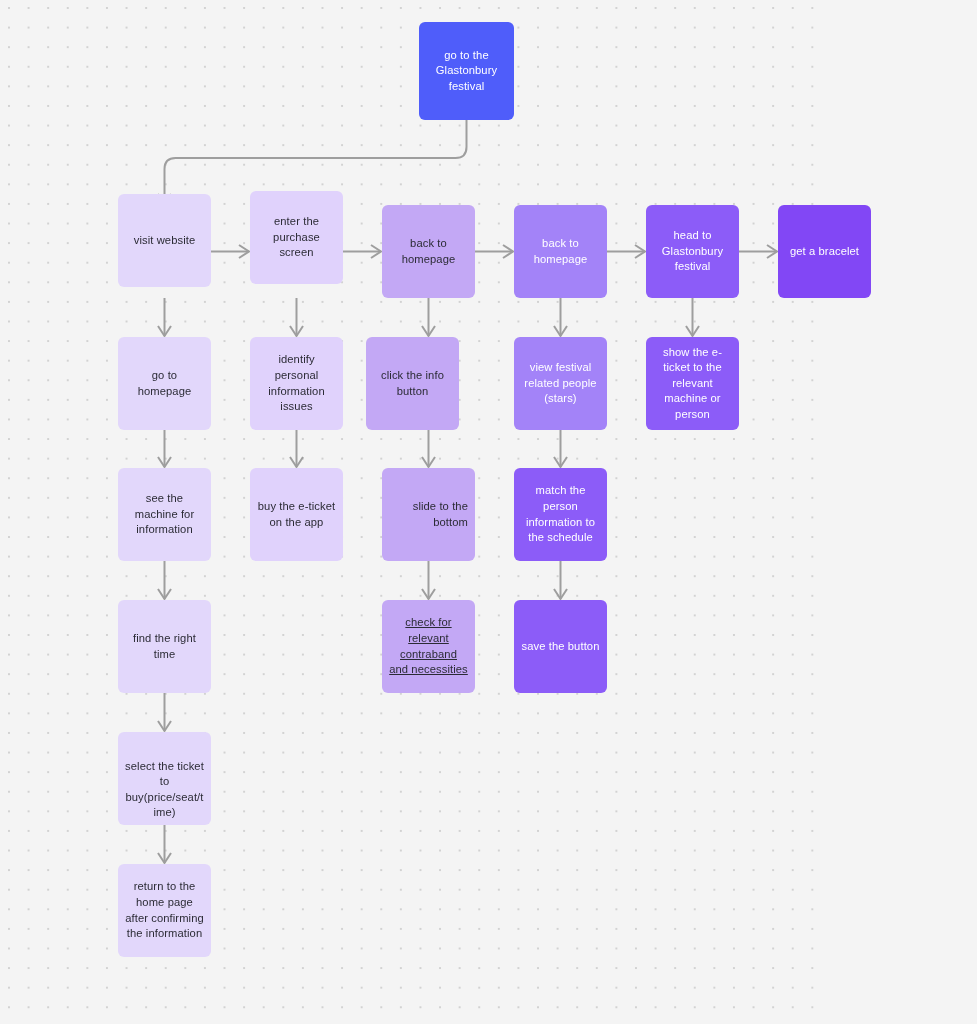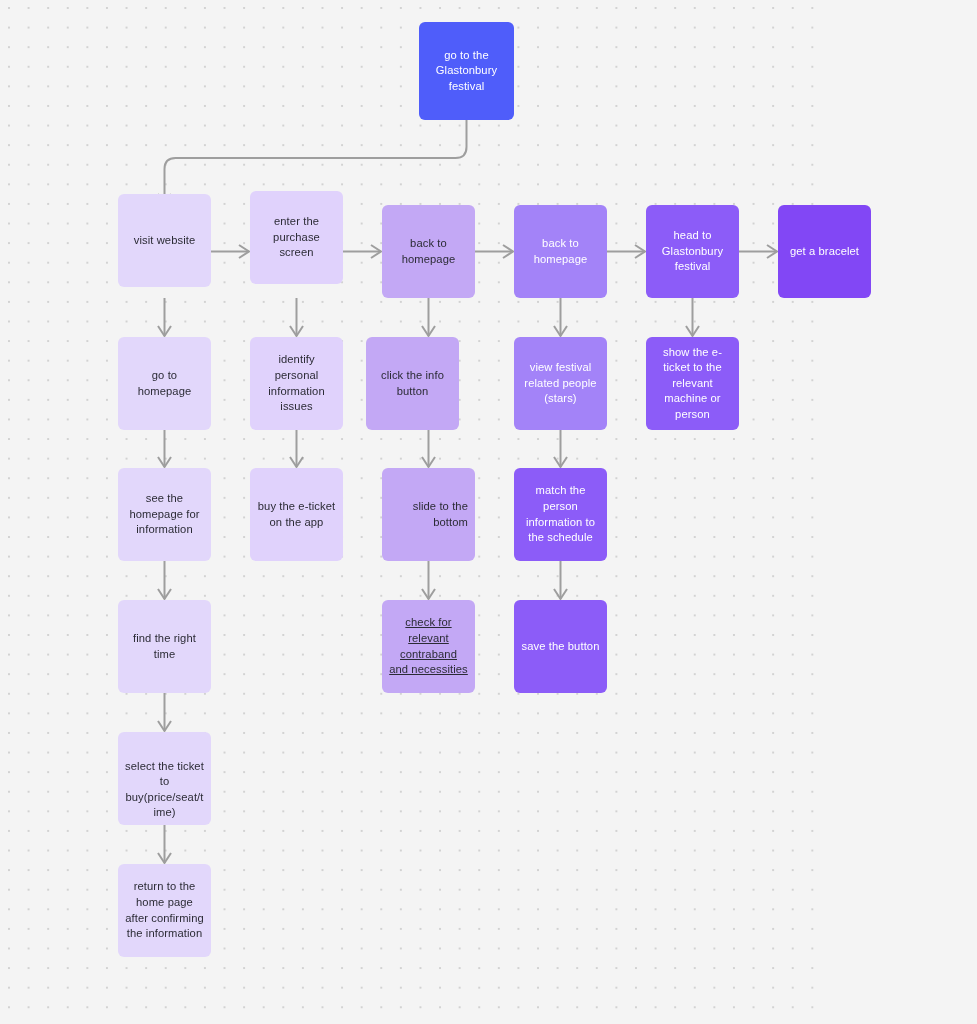--- a/index.html
+++ b/index.html
@@ -130,21 +130,21 @@
       <div class="node t-light" style="left: 366px; top: 337px; width: 93px; height: 93px; background: rgb(195, 168, 245); justify-content: flex-end;">
         <span>click the info button</span>
       </div>
       <div class="node t-dark" style="left: 514px; top: 337px; width: 93px; height: 93px; background: rgb(163, 131, 248);">
         <span>view festival related people (stars)</span>
       </div>
       <div class="node t-dark" style="left: 646px; top: 337px; width: 93px; height: 93px; background: rgb(140, 92, 248);">
         <span>show the e-ticket to the relevant machine or person</span>
       </div>
       <div class="node t-light" style="left: 118px; top: 468px; width: 93px; height: 93px; background: rgb(226, 215, 251);">
-        <span>see the homepage for information</span>
+        <span>see the machine for information</span>
       </div>
       <div class="node t-light" style="left: 250px; top: 468px; width: 93px; height: 93px; background: rgb(224, 210, 252);">
         <span>buy the e-ticket on the app</span>
       </div>
       <div class="node t-light" style="left: 382px; top: 468px; width: 93px; height: 93px; background: rgb(195, 168, 245); text-align: right;">
         <span>slide to the bottom</span>
       </div>
       <div class="node t-dark" style="left: 514px; top: 468px; width: 93px; height: 93px; background: rgb(140, 92, 248);">
         <span>match the person information to the schedule</span>
       </div>

